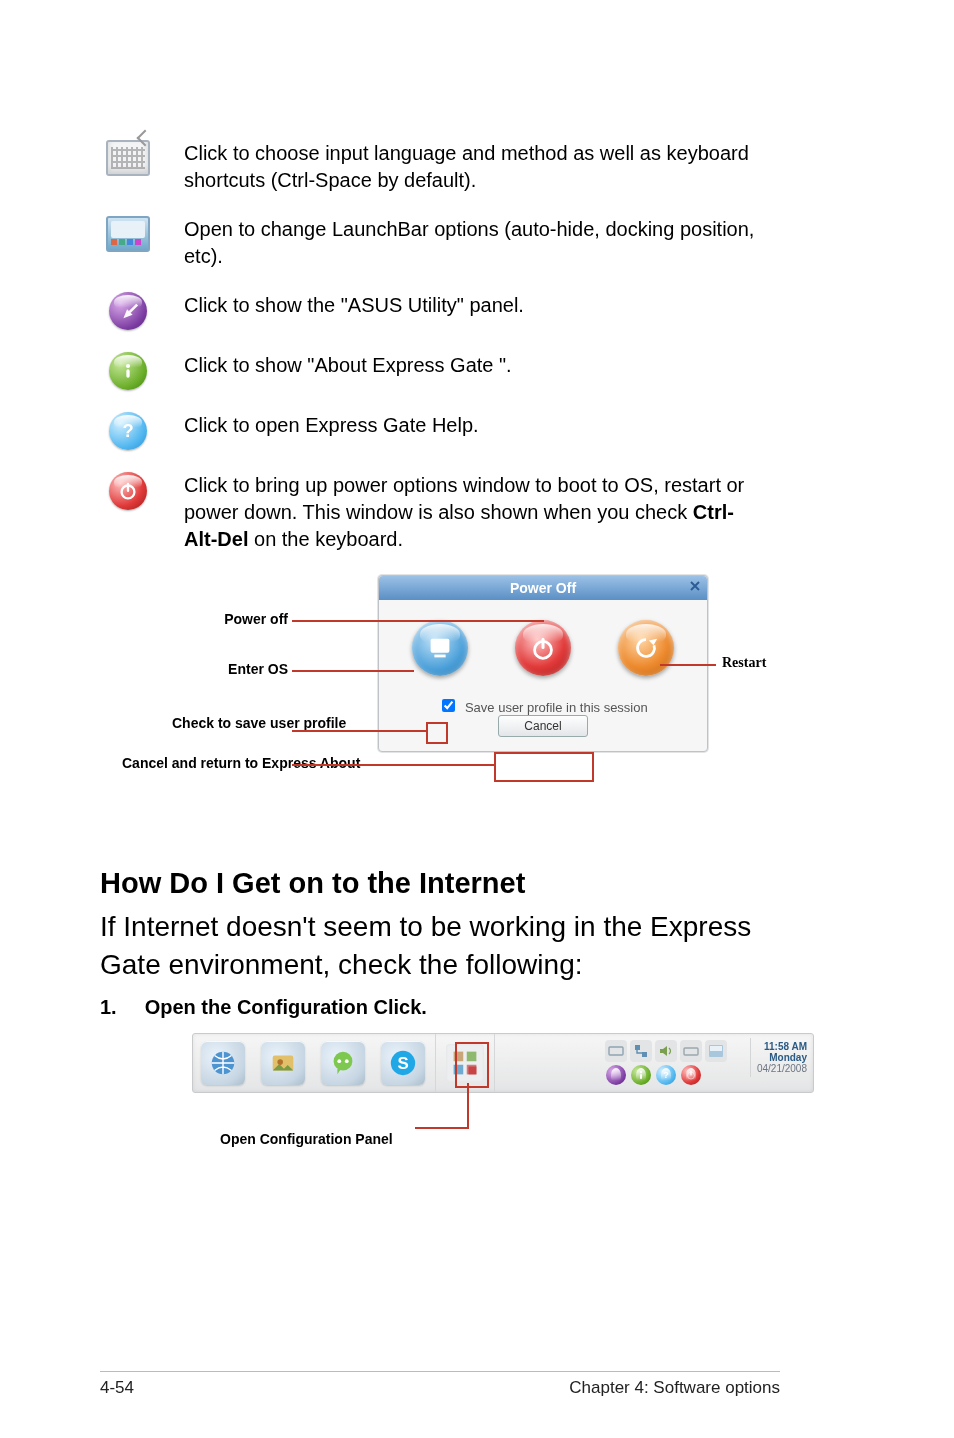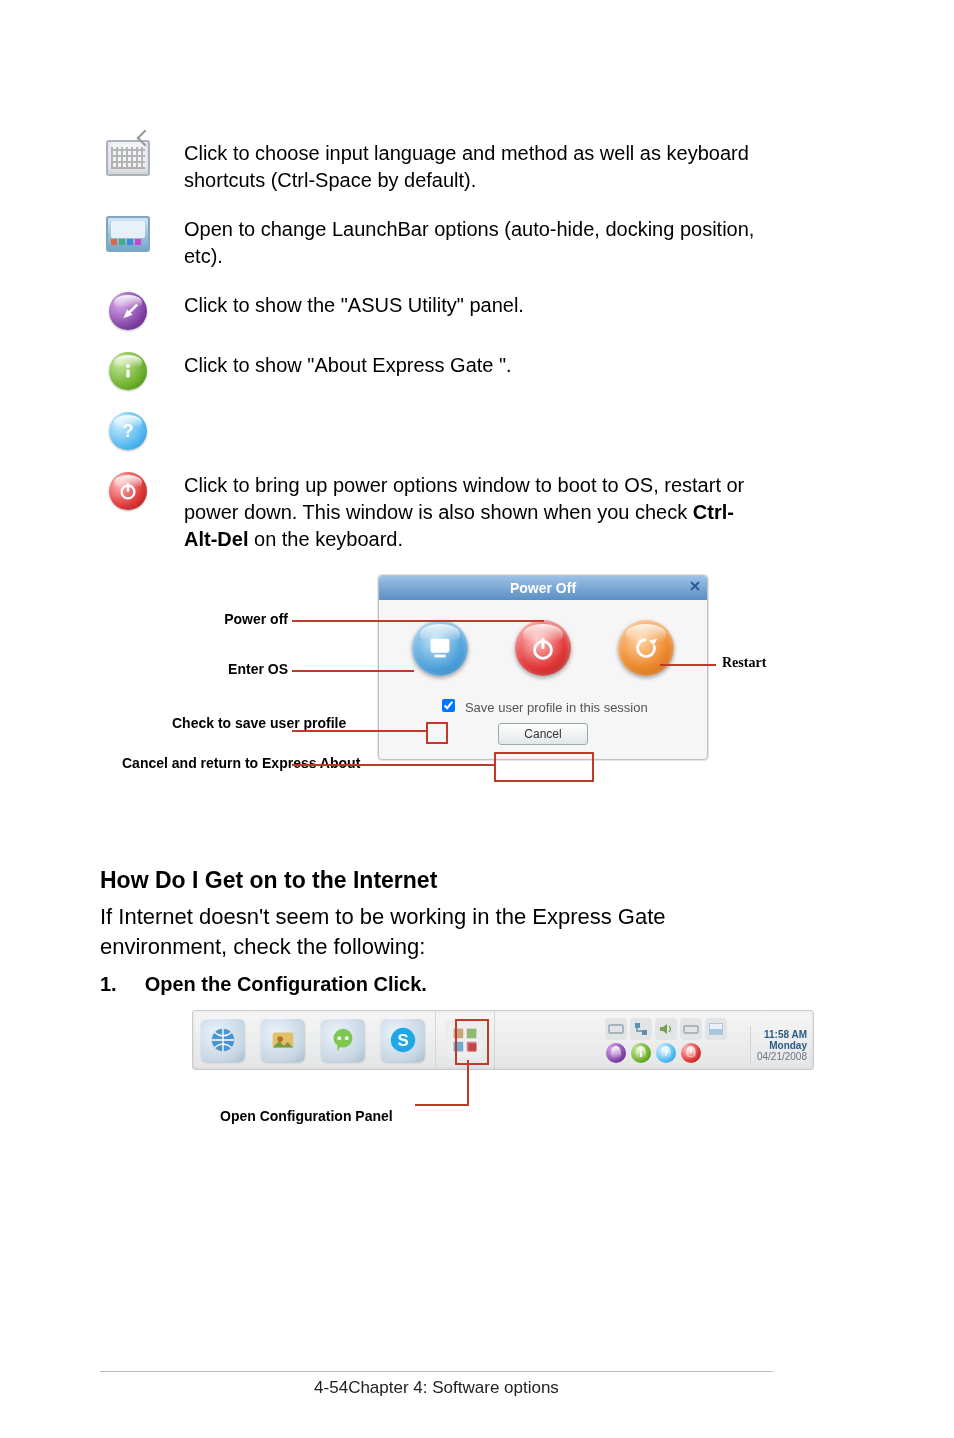--- a/index.html
+++ b/index.html
@@ -181,21 +181,21 @@
     top: 4px; left: 8px; right: 8px; height: 20px;
     border-radius: 50% 50% 40% 40%;
     background: linear-gradient(180deg, rgba(255,255,255,0.85), rgba(255,255,255,0) 90%);
   }
   .pd-btn.enter-os { background: radial-gradient(circle at 40% 35%, #bfe1f7, #4a9fd9 60%, #2c77aa); }
   .pd-btn.power-off { background: radial-gradient(circle at 40% 35%, #ffc7c7, #e23a3a 55%, #9c1818); }
   .pd-btn.restart  { background: radial-gradient(circle at 40% 35%, #ffd7a8, #ed8a2e 55%, #b75f10); }
   .pd-btn svg { position: absolute; top: 50%; left: 50%; transform: translate(-50%, -50%); }
   .pd-checkrow {
     text-align: center;
-    margin-bottom: 8px;
+    margin-bottom: 0;
     color: #555;
   }
   .pd-checkrow input { margin-right: 6px; }
   .pd-cancel {
     display: block;
     margin: 0 auto;
     height: 22px;
     width: 90px;
     border: 1px solid #9aa;
     background: linear-gradient(180deg, #fefefe, #e3e6e9);
@@ -213,25 +213,25 @@
     white-space: nowrap;
   }
   .anno .line {
     position: absolute;
     background: #c0392b;
     height: 2px;
   }
 
   
   h2.section {
-    font-size: 23px;
+    font-size: 29px;
     margin: 10px 0 8px 0;
   }
   p.body {
-    font-size: 22px;
+    font-size: 28px;
     line-height: 1.35;
     margin: 0 0 12px 0;
   }
   .numbered {
     display: flex;
     gap: 28px;
     font-size: 20px;
     font-weight: bold;
     margin-bottom: 14px;
   }
@@ -282,21 +282,21 @@
   .lb-right {
     flex:1;
     padding:3px 6px;
     display:flex;
     justify-content:flex-end;
     align-items:center;
   }
   .tray {
     display:flex;
     gap:23px;
-    align-items:flex-end;
+    align-items:flex-start;
   }
   .tray-col-icons {
     display:grid;
     grid-template-columns: repeat(5, 22px);
     grid-auto-rows: 22px;
     gap:3px;
     padding-top:2px;
   }
   .tray-icn {
     width:22px; height:22px;
@@ -357,26 +357,26 @@
     position:absolute;
     border:2px solid #c0392b;
     width:96px;
     height:26px;
     pointer-events:none;
   }
 
   
   .footer {
     position: absolute;
-    left: 100px; right: 91px;
+    left: 100px; right: 84px;
     bottom: 40px;
     border-top: 1px solid #bbb;
     padding-top: 6px;
     display:flex;
-    justify-content:center;
+    justify-content:space-between;
     font-size:17px;
     color:#222;
   }
 </style>
 </head>
 <body>
 
 <div class="page">
 
   <div class="icon-row">
@@ -417,20 +417,21 @@
   </div>
 
   <div class="icon-row">
     <div class="icon-slot">
       <div class="circle-icon ci-blue">
         <svg width="22" height="22" viewBox="0 0 24 24">
             <text x="12" y="18" text-anchor="middle" font-size="20" font-weight="bold" fill="#fff">?</text>
           </svg>
       </div>
     </div>
+    <div class="desc">Click to open Express Gate  Help.</div>
   </div>
 
   <div class="icon-row">
     <div class="icon-slot">
       <div class="circle-icon ci-red">
         <svg width="22" height="22" viewBox="0 0 24 24">
           <circle cx="12" cy="13" r="7" stroke="#fff" stroke-width="2.5" fill="none"></circle>
           <rect x="10.7" y="3" width="2.6" height="10" rx="1.3" fill="#fff"></rect>
         </svg>
       </div>

